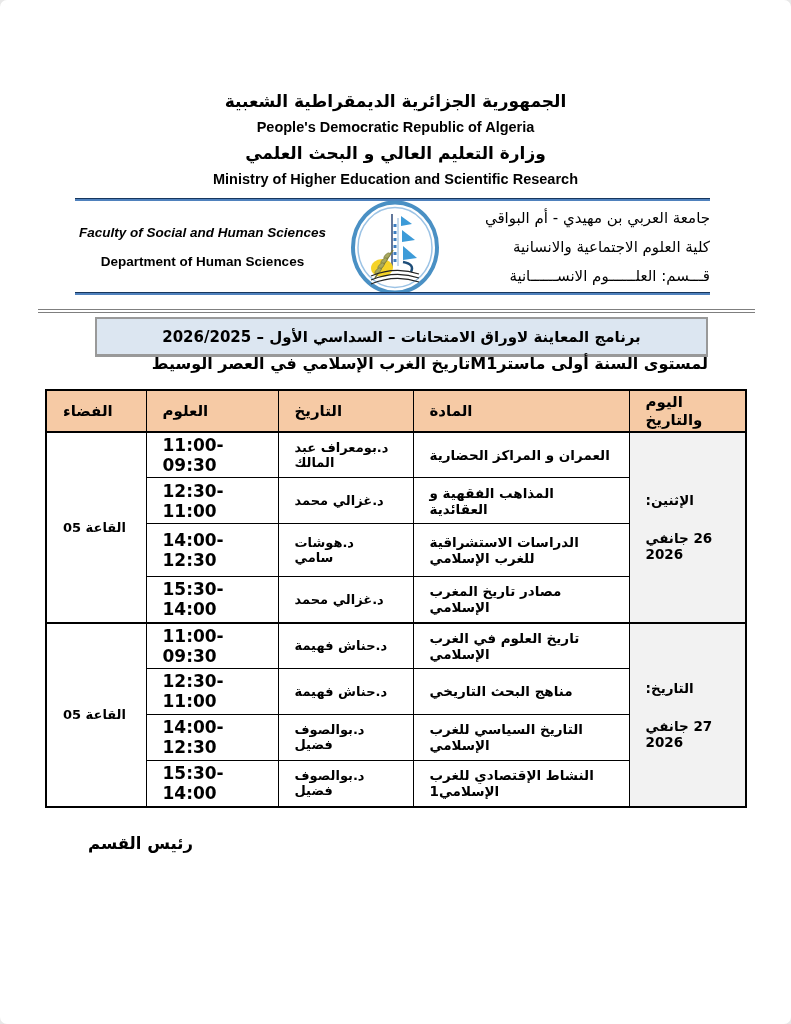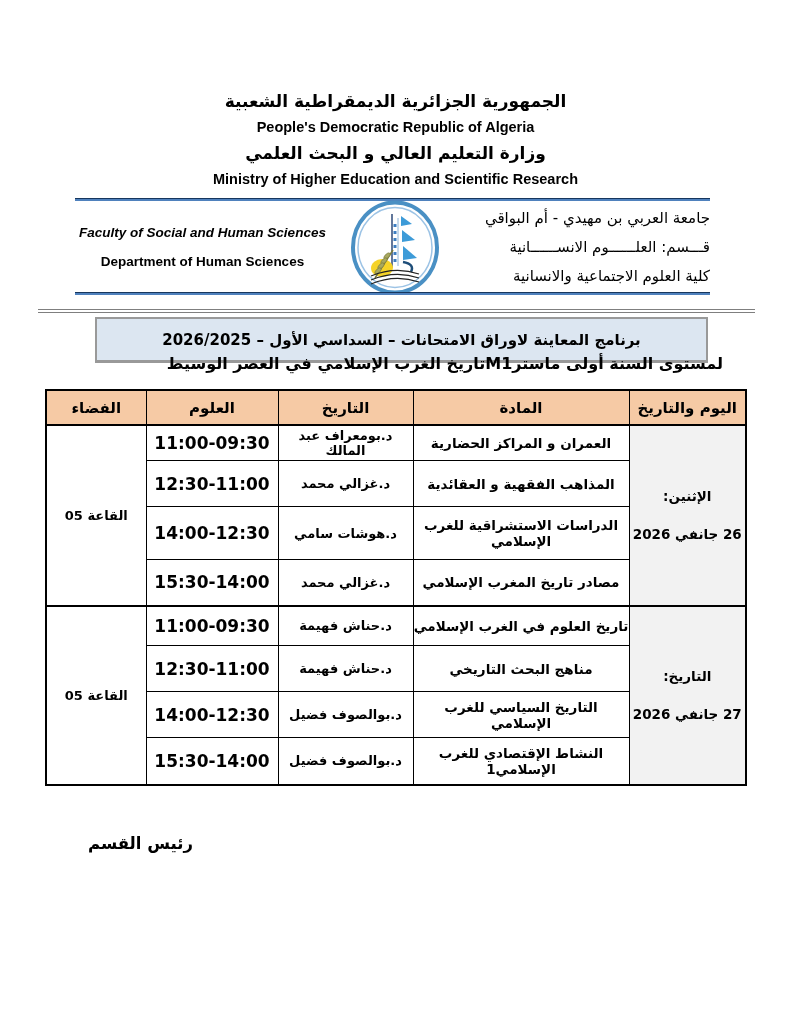--- a/index.html
+++ b/index.html
@@ -1,19 +1,19 @@
 <!DOCTYPE html>
 <html lang="ar" style="--head-bg: #F6CAA5; --day-bg: #F2F2F2; --title-bg: #DCE6F1; --sep-blue: #4F81BD;"><head>
 <meta charset="utf-8">
 <style>
   * { margin:0; padding:0; box-sizing:border-box; }
   body { background:#e8e8e8; font-family:"DejaVu Sans", sans-serif; }
   .page {
     position:relative; width:791px; height:1024px; margin:0 auto;
-    background:#ffffff; color:#000; overflow:hidden;
+    background:#ffffff; color:#000; overflow:hidden;border-radius:7px;
   }
   
   .nat-header { position:absolute; top:88px; left:0; right:0; text-align:center; }
   .nat-header .ar { font-size:17px; font-weight:bold; direction:rtl; line-height:26px; font-family:"DejaVu Sans", sans-serif; }
   .nat-header .en { font-size:14.5px; font-weight:bold; line-height:26px; font-family:"Liberation Sans","DejaVu Sans",sans-serif; }
 
   
   .sep-blue { position:absolute; left:75px; width:635px; height:3px;
               border-top:1px solid #17365d; background:var(--sep-blue,#4f81bd); }
   .sep-blue.s1 { top:198px; }
@@ -26,33 +26,33 @@
               display:flex; justify-content:space-between; align-items:center; }
   .inst-en { width:255px; text-align:center; }
   .inst-en .line { font-family:"Liberation Sans","DejaVu Sans",sans-serif; font-size:13.5px;
                    font-weight:bold; font-style:italic; line-height:29px; }
   .inst-en .line.dept { font-style:normal; }
   .inst-ar { width:250px; text-align:right; direction:rtl; }
   .inst-ar .line { font-size:15px; font-weight:normal; line-height:29px; }
   .logo-wrap { width:95px; height:95px; display:flex; align-items:center; justify-content:center; }
 
   
-  .title-bar { position:absolute; top:317px; left:95px; width:613px; height:46px;
+  .title-bar { position:absolute; top:317px; left:95px; width:613px; height:40px;
                background:var(--title-bg,#dce6f1); border:2px solid #999;
                border-bottom-width:3px; display:flex; align-items:center; justify-content:center; }
   .title-bar span { direction:rtl; font-size:15px; font-weight:bold; }
 
-  .subtitle { position:absolute; top:354px; right:68px; direction:rtl;
+  .subtitle { position:absolute; top:354px; right:83px; direction:rtl;
               font-size:16px; font-weight:bold; }
 
   
   table.sched { position:absolute; top:389px; left:45px; width:700px;
                 border-collapse:collapse; direction:rtl; table-layout:fixed; }
-  table.sched th, table.sched td { border:1px solid #000; text-align:center;
-                vertical-align:middle; padding:2px 0; }
+  table.sched th, table.sched td { border:1px solid #000; text-align:left;
+                vertical-align:middle; padding:2px 16px; }
   table.sched { border:2.5px solid #000; }
   table.sched thead th { background:var(--head-bg,#f6caa5); font-size:15px; font-weight:bold;
                 height:35px; border-bottom:2.5px solid #000; }
   td.day-cell { background:var(--day-bg,#f2f2f2); font-size:13.5px; font-weight:bold; }
   td.day-cell .dayname { margin-bottom:22px; }
   td.subject { font-size:13.5px; font-weight:bold; }
   td.prof { font-size:13px; font-weight:bold; }
   td.time { font-size:17px; font-weight:bold; font-family:"DejaVu Sans",sans-serif; }
   td.room { font-size:13px; font-weight:bold; }
   tr.day-split td { border-top:2.5px solid #000; }
@@ -115,22 +115,22 @@
 
         <g fill="none" stroke="#222" stroke-width="1.2">
           <path d="M22 76 Q46 66 70 74"></path>
           <path d="M22 80 Q46 70 70 78"></path>
           <path d="M22 84 Q46 74 70 82"></path>
         </g>
       </svg>
     </div>
     <div class="inst-ar">
       <div class="line">جامعة العربي بن مهيدي - أم البواقي</div>
+      <div class="line">كلية العلوم الاجتماعية والانسانية</div>
       <div class="line">قـــسم: العلــــــوم الانســــــانية</div>
-      <div class="line">كلية العلوم الاجتماعية والانسانية</div>
     </div>
   </div>
 
   <div class="sep-blue s2"></div>
   <div class="sep-double"></div>
 
   <div class="title-bar">
     <span>برنامج المعاينة لاوراق الامتحانات – السداسي الأول – 2026/2025</span>
   </div>
 

